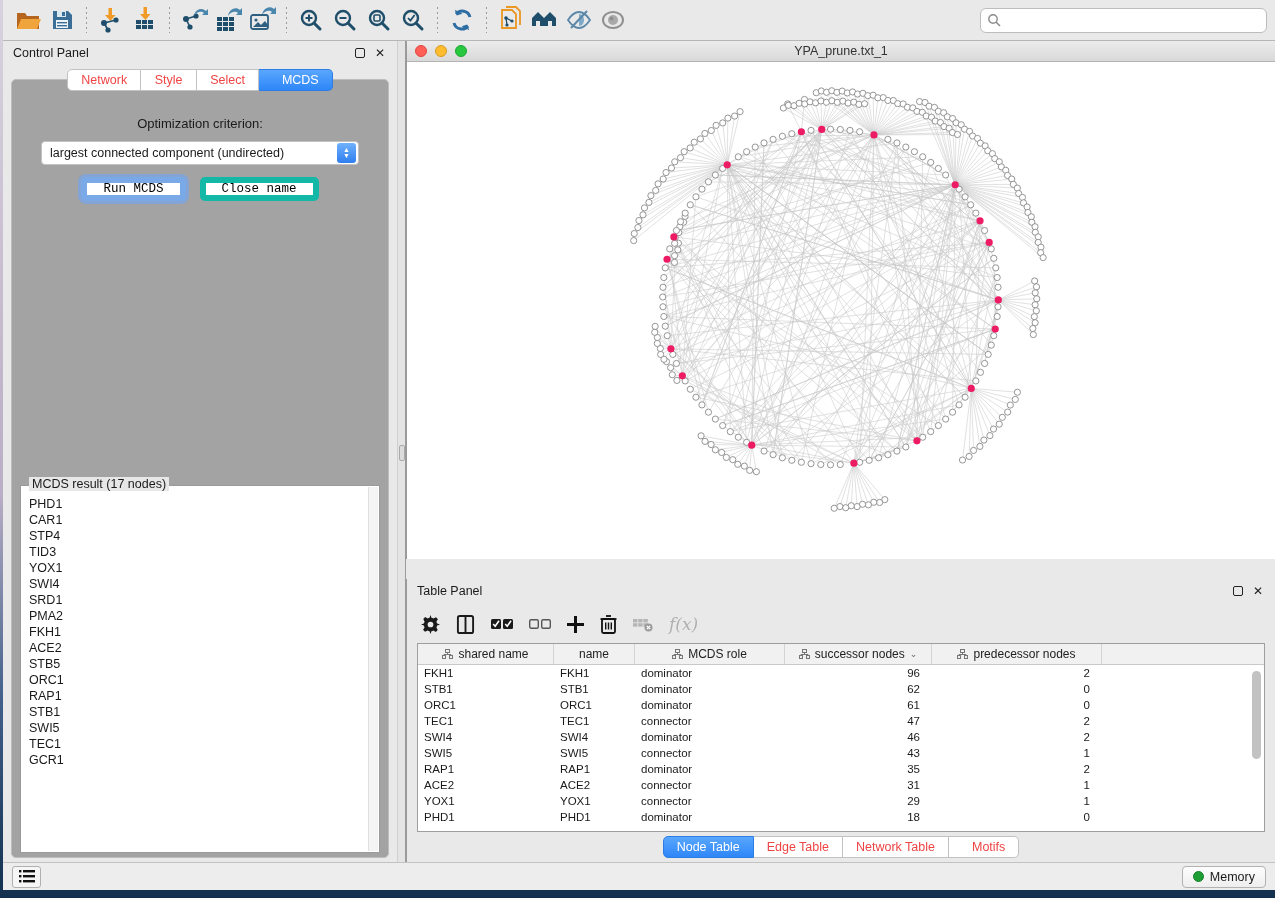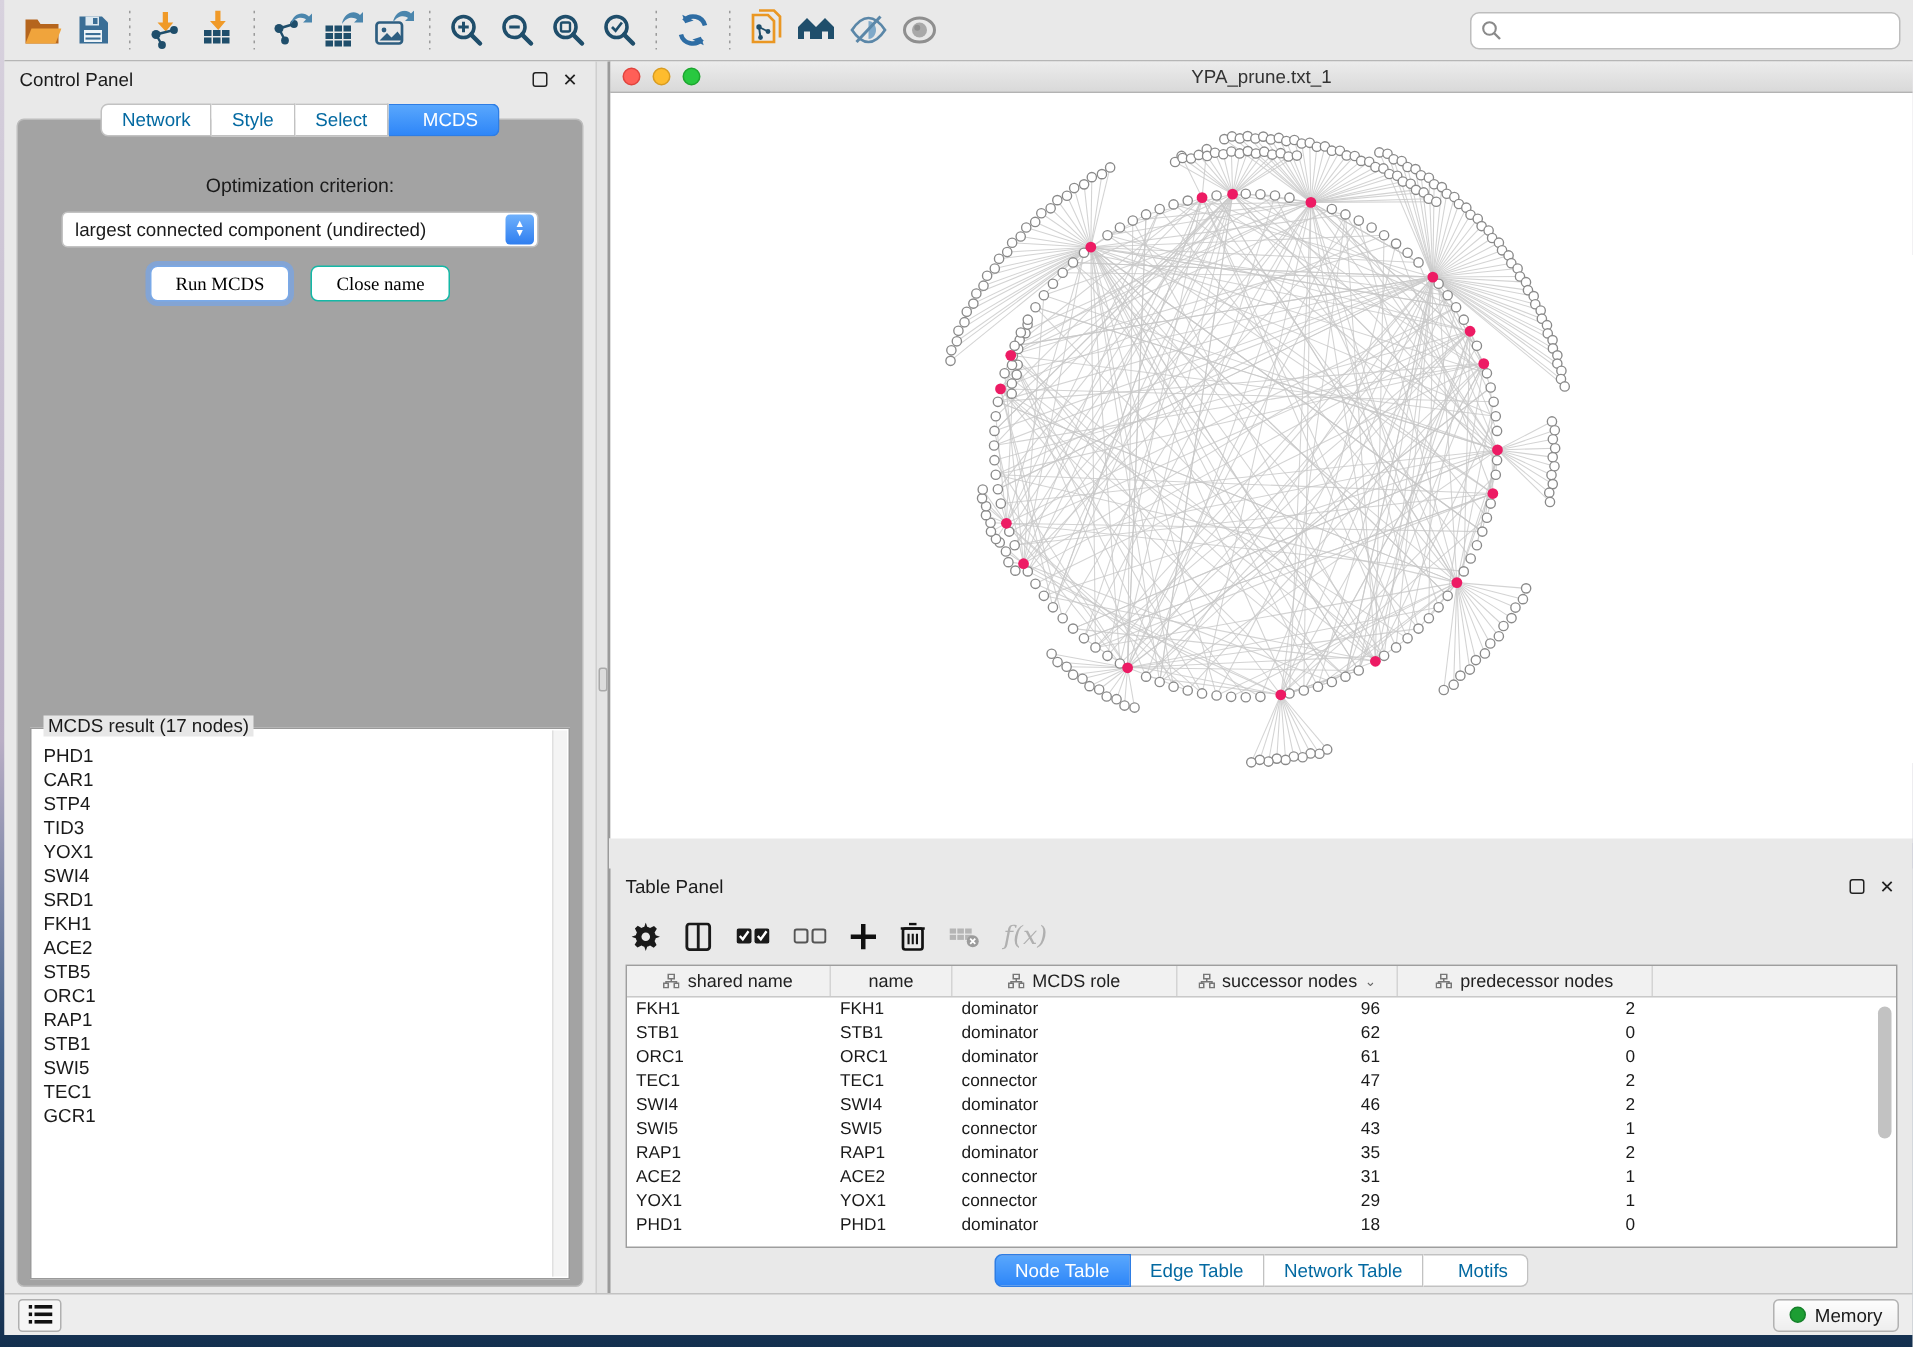--- a/index.html
+++ b/index.html
@@ -22,35 +22,35 @@
   .mainrow { flex:1; display:flex; min-height:0; }
 
   
   .cpanel { width:394px; flex:none; display:flex; flex-direction:column; background:#e9e9e9; }
   .panel-head { height:24px; display:flex; align-items:center; padding:0 10px; font-size:12.5px; }
   .panel-head .sp { flex:1; }
   .winbtn { width:14px; height:14px; margin-left:8px; display:flex; align-items:center; justify-content:center; font-size:12px; color:#222; font-weight:bold; }
   .cp-tabs { display:flex; justify-content:center; position:relative; z-index:2; margin-top:4px; }
   .seg { display:flex; }
   .seg .tab { min-width:56px; padding:3px 13px; background:#fff; border:1px solid #c2c2c2; border-left:none;
-              font-size:12.5px; text-align:center; color:#0369a1; }
+              font-size:12.5px; text-align:center; color:#ef4444; }
   .seg .tab:first-child { border-left:1px solid #c2c2c2; border-radius:5px 0 0 5px; }
   .seg .tab:last-child { border-radius:0 5px 5px 0;padding-left:23px; }
   .seg .tab.active { background:linear-gradient(#59a7fd,#2e86f8); border-color:#2e7de4; color:#fff; }
   .cp-box { margin:-12px 8px 4px 8px; padding-top:22px; flex:1; border:1px solid #bdbdbd; border-radius:5px;
             background:#a3a3a3; display:flex; flex-direction:column; min-height:0; }
   .opt-label { text-align:center; margin-top:14px; font-size:13px; }
   .combo { margin:10px auto 0 auto; width:318px; height:24px; background:#fff; border:1px solid #c3c3c3; border-radius:4px;
            display:flex; align-items:center; }
   .combo .val { flex:1; padding:0 8px; font-size:12.5px; white-space:nowrap; }
   .combo .spin { width:19px; height:20px; margin-right:2px; border-radius:3px; background:linear-gradient(#6fb1fc,#2f7ef0);
                  display:flex; flex-direction:column; align-items:center; justify-content:center; color:#fff; font-size:7px; line-height:6px; }
   .btnrow { display:flex; justify-content:center; gap:14px; margin-top:12px; }
-  .pushbtn { height:24px; padding:0 16px; background:#fff; border:1px solid #14b8a6; border-radius:5px; font-size:12.5px;
-             display:flex; align-items:center; font-family:Liberation Serif, serif; }
+  .pushbtn { height:24px; padding:0 16px; background:#fff; border:6px solid #14b8a6; border-radius:5px; font-size:12.5px;
+             display:flex; align-items:center; font-family:Liberation Mono, monospace; }
   .pushbtn.focused { box-shadow:0 0 0 3px rgba(110,165,245,.6); border-color:#7aa9e8; }
   .result-wrap { margin:auto 8px 4px 8px; height:368px; position:relative; border:1px solid #9a9a9a; background:#fff; flex:none; }
   .result-legend { position:absolute; top:-9px; left:8px; background:#e7e7e7; padding:0 3px; font-size:12.5px; }
   .result-list { position:absolute; inset:6px 11px 1px 1px; padding:4px 0 0 7px; overflow:hidden; font-size:12.5px; line-height:16px; }
   .result-scroll { position:absolute; top:1px; right:1px; bottom:1px; width:10px; background:#f4f4f4; border-left:1px solid #e0e0e0; }
 
   
   .vsplit { width:9px; flex:none; background:#e4e4e4; border-left:1px solid #cfcfcf; border-right:1px solid #9a9a9a; position:relative; }
   .vsplit .grip { position:absolute; top:404px; left:1px; width:6px; height:16px; background:#dcdcdc; border:1px solid #aaa; border-radius:2px; }
 
@@ -284,20 +284,21 @@
         <div class="result-wrap">
           <span class="result-legend">MCDS result (17 nodes)</span>
           <div class="result-list" id="mcds-list">
               <div>PHD1</div>
               <div>CAR1</div>
               <div>STP4</div>
               <div>TID3</div>
               <div>YOX1</div>
               <div>SWI4</div>
               <div>SRD1</div>
+              <div>PMA2</div>
               <div>FKH1</div>
               <div>ACE2</div>
               <div>STB5</div>
               <div>ORC1</div>
               <div>RAP1</div>
               <div>STB1</div>
               <div>SWI5</div>
               <div>TEC1</div>
               <div>GCR1</div>
             </div>

